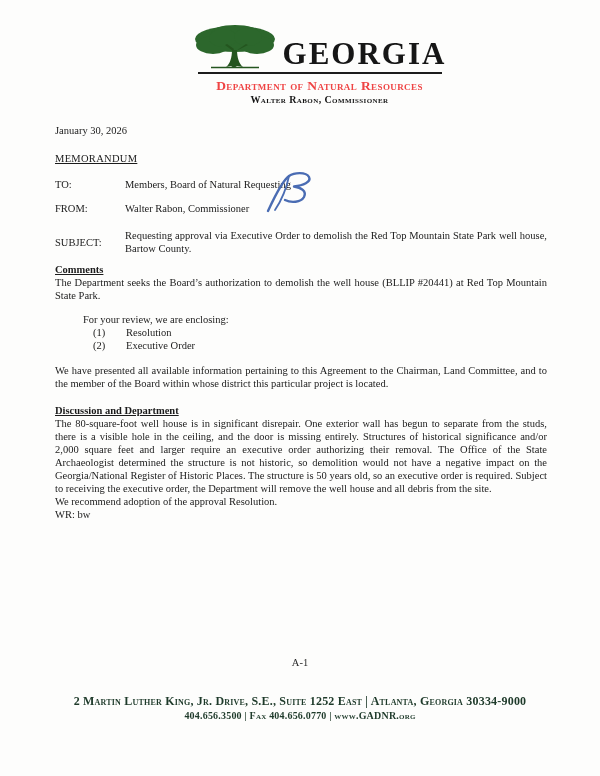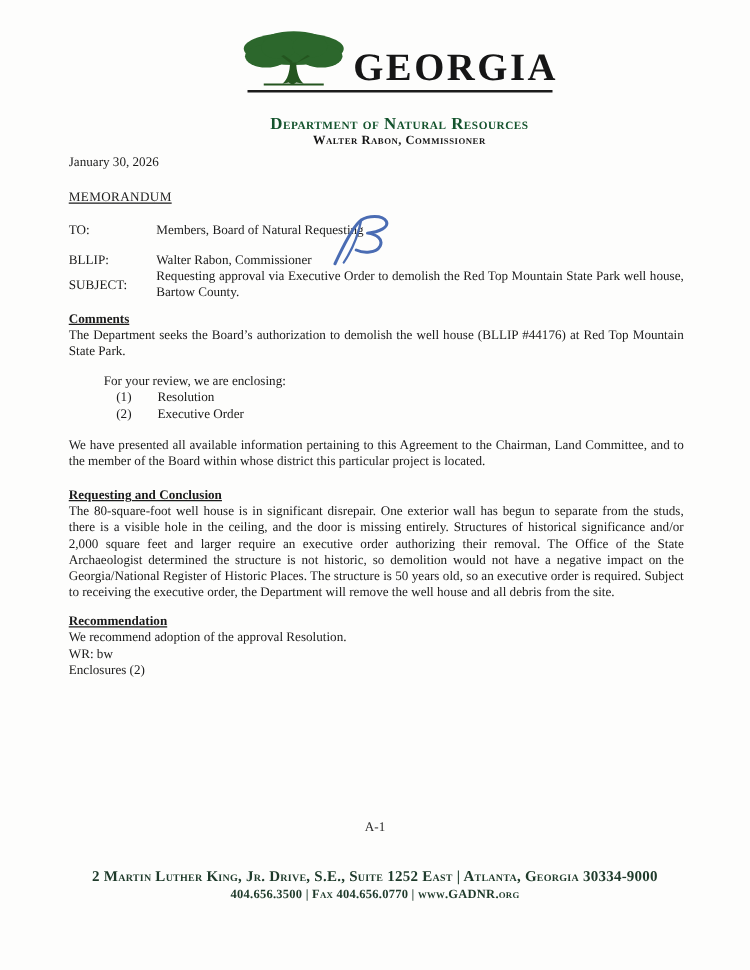--- a/index.html
+++ b/index.html
@@ -16,39 +16,39 @@
     display:flex; flex-direction:column; align-items:center;padding-left:39px;
   }
   .logo-row { display:flex; align-items:flex-end; }
   .tree-wrap { width:86px; height:46px; margin-right:4px; }
   .org-name {
     font-size:31px; font-weight:600; letter-spacing:2px;
     color:#161616; line-height:1; padding-bottom:1px;
   }
   .letterhead-rule { width:244px; border-top:2px solid #1c1c1c; margin-top:2px; }
   .dept-line {
-    margin-top:18px; font-variant:small-caps; font-weight:700;
-    font-size:13.5px; letter-spacing:0.4px; color:#14532d; line-height:1.1;
+    margin-top:5px; font-variant:small-caps; font-weight:700;
+    font-size:13.5px; letter-spacing:0.4px; color:#ef4444; line-height:1.1;
   }
   .comm-line {
     font-variant:small-caps; font-weight:700;
     font-size:10px; letter-spacing:0.4px; color:#161616; line-height:1.2;
   }
 
   
   .memo-body {
     position:absolute; top:124px; left:55px; width:492px;
     font-size:10.5px; line-height:13px; color:#1b1b1b;
   }
   .memo-date { margin-top:0; }
   .memo-title { margin-top:15px; text-decoration:underline; letter-spacing:0.3px; }
   .memo-row { display:flex; align-items:center; }
   .memo-row.r-to { margin-top:13px; }
   .memo-row.r-from { margin-top:11px; }
-  .memo-row.r-subject { }
+  .memo-row.r-subject { margin-top:14px; }
   .memo-label { width:70px; flex:0 0 70px; }
   .memo-value { flex:1; }
   .memo-value.justify { text-align:justify; }
 
   .sec-heading { font-weight:700; text-decoration:underline; }
   .m-comments { margin-top:8px; }
   .para { text-align:justify; }
   .m-review { margin-top:11px;margin-left:28px; }
   .enc-row { display:flex; }
   .enc-num { margin-left:38px; width:33px; flex:0 0 33px; }
@@ -111,51 +111,49 @@
     <div class="memo-date">January 30, 2026</div>
 
     <div class="memo-title">MEMORANDUM</div>
 
     <div class="memo-row r-to">
       <span class="memo-label">TO:</span>
       <span class="memo-value">Members, Board of Natural Requesting</span>
     </div>
 
     <div class="memo-row r-from">
-      <span class="memo-label">BLLIP:</span>
+      <span class="memo-label">FROM:</span>
       <span class="memo-value">Walter Rabon, Commissioner</span>
     </div>
 
     <div class="memo-row r-subject">
       <span class="memo-label">SUBJECT:</span>
       <span class="memo-value justify">Requesting approval via Executive Order to demolish the Red Top Mountain State Park well house, Bartow County.</span>
     </div>
 
     <div class="sec-heading m-comments">Comments</div>
-    <div class="para">The Department seeks the Board’s authorization to demolish the well house (BLLIP #44176) at Red Top Mountain State Park.</div>
+    <div class="para">The Department seeks the Board’s authorization to demolish the well house (BLLIP #20441) at Red Top Mountain State Park.</div>
 
     <div class="m-review">For your review, we are enclosing:</div>
     <div class="enc-row">
       <span class="enc-num">(1)</span>
       <span>Resolution</span>
     </div>
     <div class="enc-row">
       <span class="enc-num">(2)</span>
       <span>Executive Order</span>
     </div>
 
     <div class="para m-presented">We have presented all available information pertaining to this Agreement to the Chairman, Land Committee, and to the member of the Board within whose district this particular project is located.</div>
 
-    <div class="sec-heading m-discussion">Requesting and Conclusion</div>
+    <div class="sec-heading m-discussion">Discussion and Department</div>
     <div class="para">The 80-square-foot well house is in significant disrepair. One exterior wall has begun to separate from the studs, there is a visible hole in the ceiling, and the door is missing entirely. Structures of historical significance and/or 2,000 square feet and larger require an executive order authorizing their removal. The Office of the State Archaeologist determined the structure is not historic, so demolition would not have a negative impact on the Georgia/National Register of Historic Places. The structure is 50 years old, so an executive order is required. Subject to receiving the executive order, the Department will remove the well house and all debris from the site.</div>
 
-    <div class="sec-heading m-recommendation">Recommendation</div>
     <div>We recommend adoption of the approval Resolution.</div>
     <div>WR: bw</div>
-    <div>Enclosures (2)</div>
 
   </div>
 
   <span class="signature">
     <svg width="72" height="46" viewBox="0 0 72 46">
       <path d="M7,41 C13,28 21,11 28,6 C33,2.5 45,1.5 48,7 C50.5,12 42,15.5 33,16.5 C40,17.5 46,21 43,27 C40,32.5 30,33 24,30" fill="none" stroke="#4a6cb3" stroke-width="2.4" stroke-linecap="round" stroke-linejoin="round"></path>
       <path d="M28,6 C26,16 22,28 14,40" fill="none" stroke="#4a6cb3" stroke-width="1.8" stroke-linecap="round"></path>
     </svg>
   </span>
 

